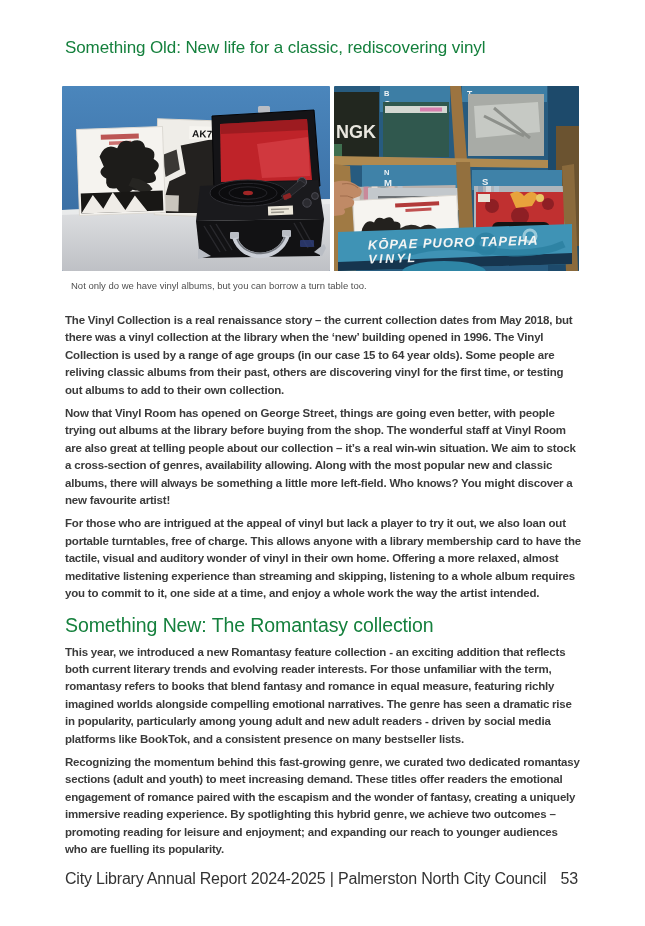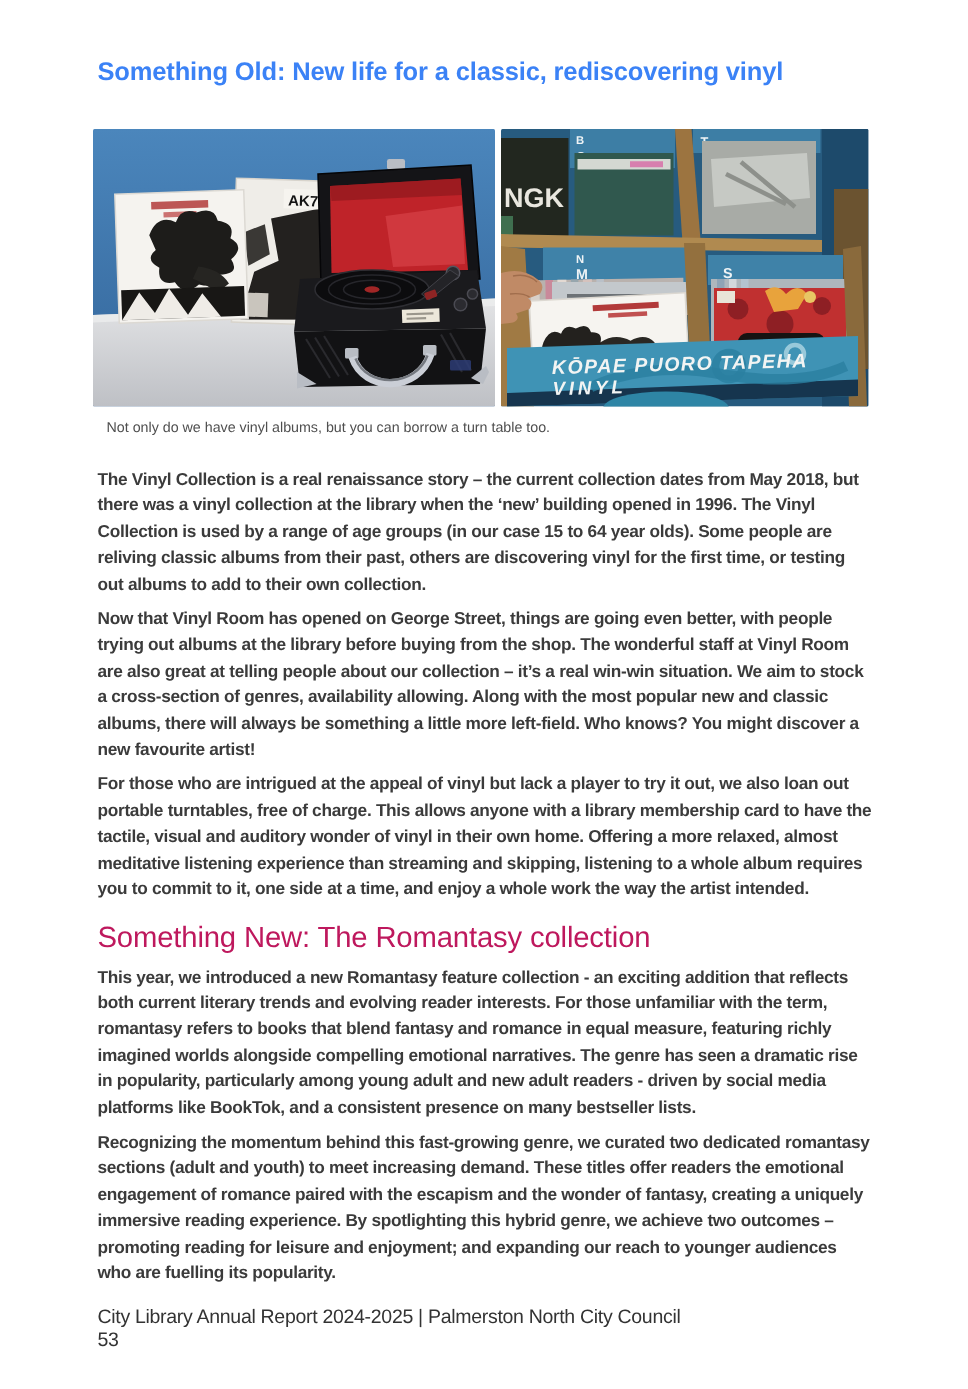--- a/index.html
+++ b/index.html
@@ -7,46 +7,46 @@
     position:relative;
     width:645px;height:926px;
     background:#ffffff;
     font-family:"Liberation Sans",sans-serif;
     color:#3b3b3b;
     box-sizing:border-box;
     padding:36px 62px 0 65px;
     overflow:hidden;
   }
   h1{
-    font-size:17px;font-weight:700;color:#3b82f6;
+    font-size:17px;font-weight:400;color:#15803d;
     margin:0;line-height:23px;letter-spacing:-0.1px;
   }
   h2{
-    font-size:19.5px;font-weight:400;color:#be185d;
+    font-size:19.5px;font-weight:400;color:#15803d;
     margin:10px 0 5px 0;line-height:25px;letter-spacing:-0.1px;
   }
   .photos{
     margin:27px 0 0 -3px;
     display:flex;gap:4px;
   }
   .photo{display:block;border-radius:1px;}
   .caption{
     margin:8px 0 0 6px;
     font-size:9.5px;color:#4f4f4f;line-height:13px;
   }
   p{
     margin:6px 0 0 0;
     font-size:11.5px;line-height:17.4px;letter-spacing:-0.2px;
     width:518px;color:#3b3b3b;font-weight:bold;
   }
   p.first-para{margin-top:20px;}
   .footer{
     position:absolute;left:65px;right:67px;top:870px;
     display:flex;justify-content:space-between;
-    font-size:13px;color:#333;letter-spacing:-0.2px;flex-direction:column;
+    font-size:16px;color:#333;letter-spacing:-0.2px;
   }
   svg text{font-family:"Liberation Sans",sans-serif;}
 </style>
 </head>
 <body>
 
 <div class="page">
 
   <h1>Something Old: New life for a classic, rediscovering vinyl</h1>
 

